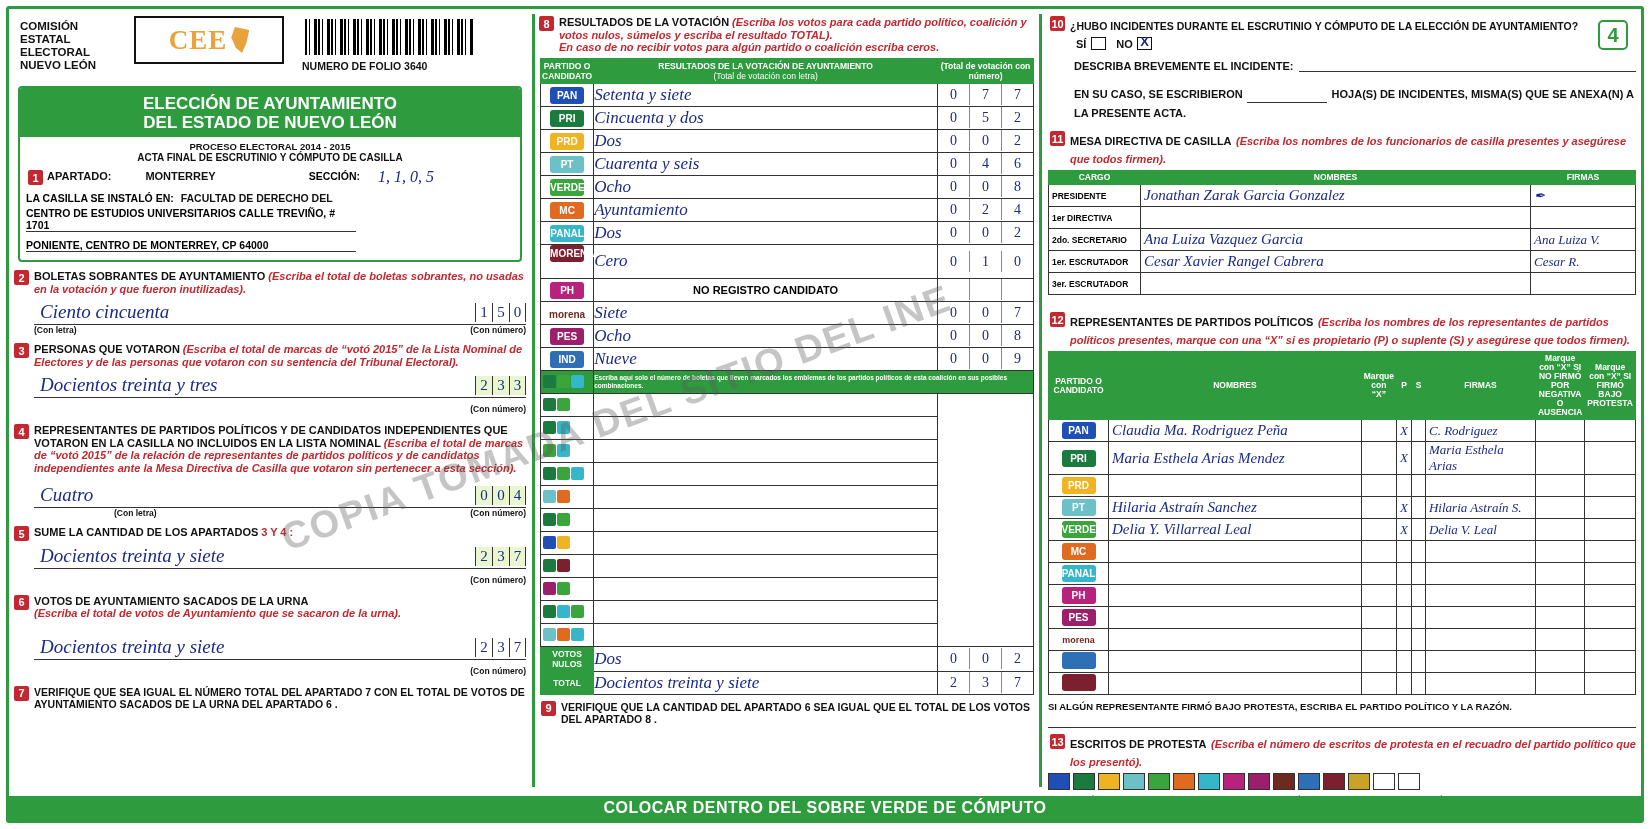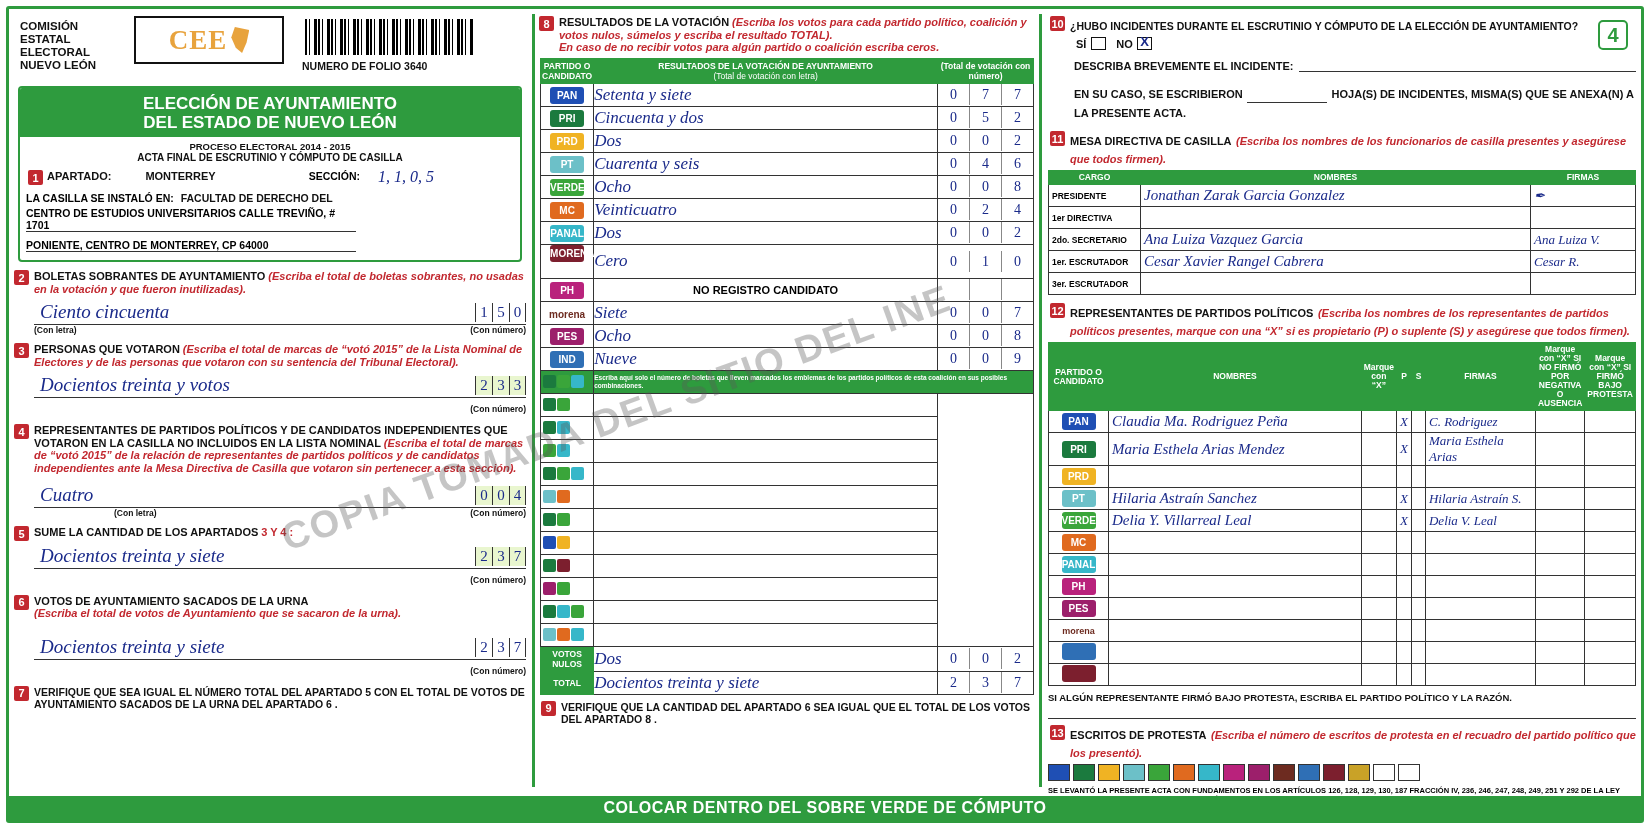--- a/index.html
+++ b/index.html
@@ -218,21 +218,21 @@
       </div>
     </div>
 
     <div class="item">
       <span class="numbox">3</span>
       <div class="itxt">
         <span class="lbl-b">PERSONAS QUE VOTARON</span>
         <span class="lbl-r">(Escriba el total de marcas de “votó 2015” de la Lista Nominal de Electores y de las personas que votaron con su sentencia del Tribunal Electoral).</span>
       </div>
       <div class="answer-line">
-        <span class="w hand">Docientos treinta y votos</span>
+        <span class="w hand">Docientos treinta y tres</span>
         <span class="boxes hl">
           <span>2</span>
             <span>3</span>
             <span>3</span>
         </span>
       </div>
       <div style="text-align:right;"><span class="con-letra">(Con número)</span></div>
     </div>
 
     <div class="item">
@@ -286,21 +286,21 @@
           <span>2</span>
             <span>3</span>
             <span>7</span>
         </span>
       </div>
       <div style="text-align:right;"><span class="con-letra">(Con número)</span></div>
     </div>
 
     <div class="item">
       <span class="numbox">7</span>
-      <div class="itxt lbl-b">VERIFIQUE QUE SEA IGUAL EL NÚMERO TOTAL DEL APARTADO  5  CON EL TOTAL DE VOTOS DE AYUNTAMIENTO SACADOS DE LA URNA DEL APARTADO  6 .</div>
+      <div class="itxt lbl-b">VERIFIQUE QUE SEA IGUAL EL NÚMERO TOTAL DEL APARTADO  7  CON EL TOTAL DE VOTOS DE AYUNTAMIENTO SACADOS DE LA URNA DEL APARTADO  6 .</div>
     </div>
   </div>
 
   <div class="col col-mid">
     <div class="mid-head">
       <span class="numbox">8</span>
       <div class="itxt">
         <span class="lbl-b">RESULTADOS DE LA VOTACIÓN</span>
         <span class="lbl-r">(Escriba los votos para cada partido político, coalición y votos nulos, súmelos y escriba el resultado TOTAL).</span><br>
         <span class="lbl-r">En caso de no recibir votos para algún partido o coalición escriba ceros.</span>
@@ -367,21 +367,21 @@
         <td class="num">
               <span class="numcells">
                 <span>0</span>
                 <span>0</span>
                 <span>8</span>
               </span>
             </td>
       </tr>
       <tr>
         <td class="party"><span class="pill" style="background:#e06a1f">MC</span></td>
-        <td class="letra"><span class="w">Veinticuatro</span></td>
+        <td class="letra"><span class="w">Ayuntamiento</span></td>
         <td class="num">
               <span class="numcells">
                 <span>0</span>
                 <span>2</span>
                 <span>4</span>
               </span>
             </td>
       </tr>
       <tr>
         <td class="party"><span class="pill" style="background:#36b7c9">PANAL</span></td>
@@ -651,21 +651,21 @@
             <td><span class="sig-sm">Cesar R.</span></td>
           </tr>
       <tr>
             <td class="cargo">3er. ESCRUTADOR</td>
             <td><span class="sig"></span></td>
             <td></td>
           </tr>
     </tbody>
       </table>
 
-    <div class="r-item" style="margin-top:8px;">
+    <div class="r-item" style="margin-top:17px;">
       <span class="numbox">12</span>
       <span class="lbl-b">REPRESENTANTES DE PARTIDOS POLÍTICOS</span>
       <span class="lbl-r">(Escriba los nombres de los representantes de partidos políticos presentes, marque con una “X” si es propietario (P) o suplente (S) y asegúrese que todos firmen).</span>
     </div>
     <table class="reps">
       <tbody>
           <tr>
         <th style="width:60px;">PARTIDO O CANDIDATO</th>
         <th>NOMBRES</th>
         <th style="width:26px;">Marque con “X”</th>

